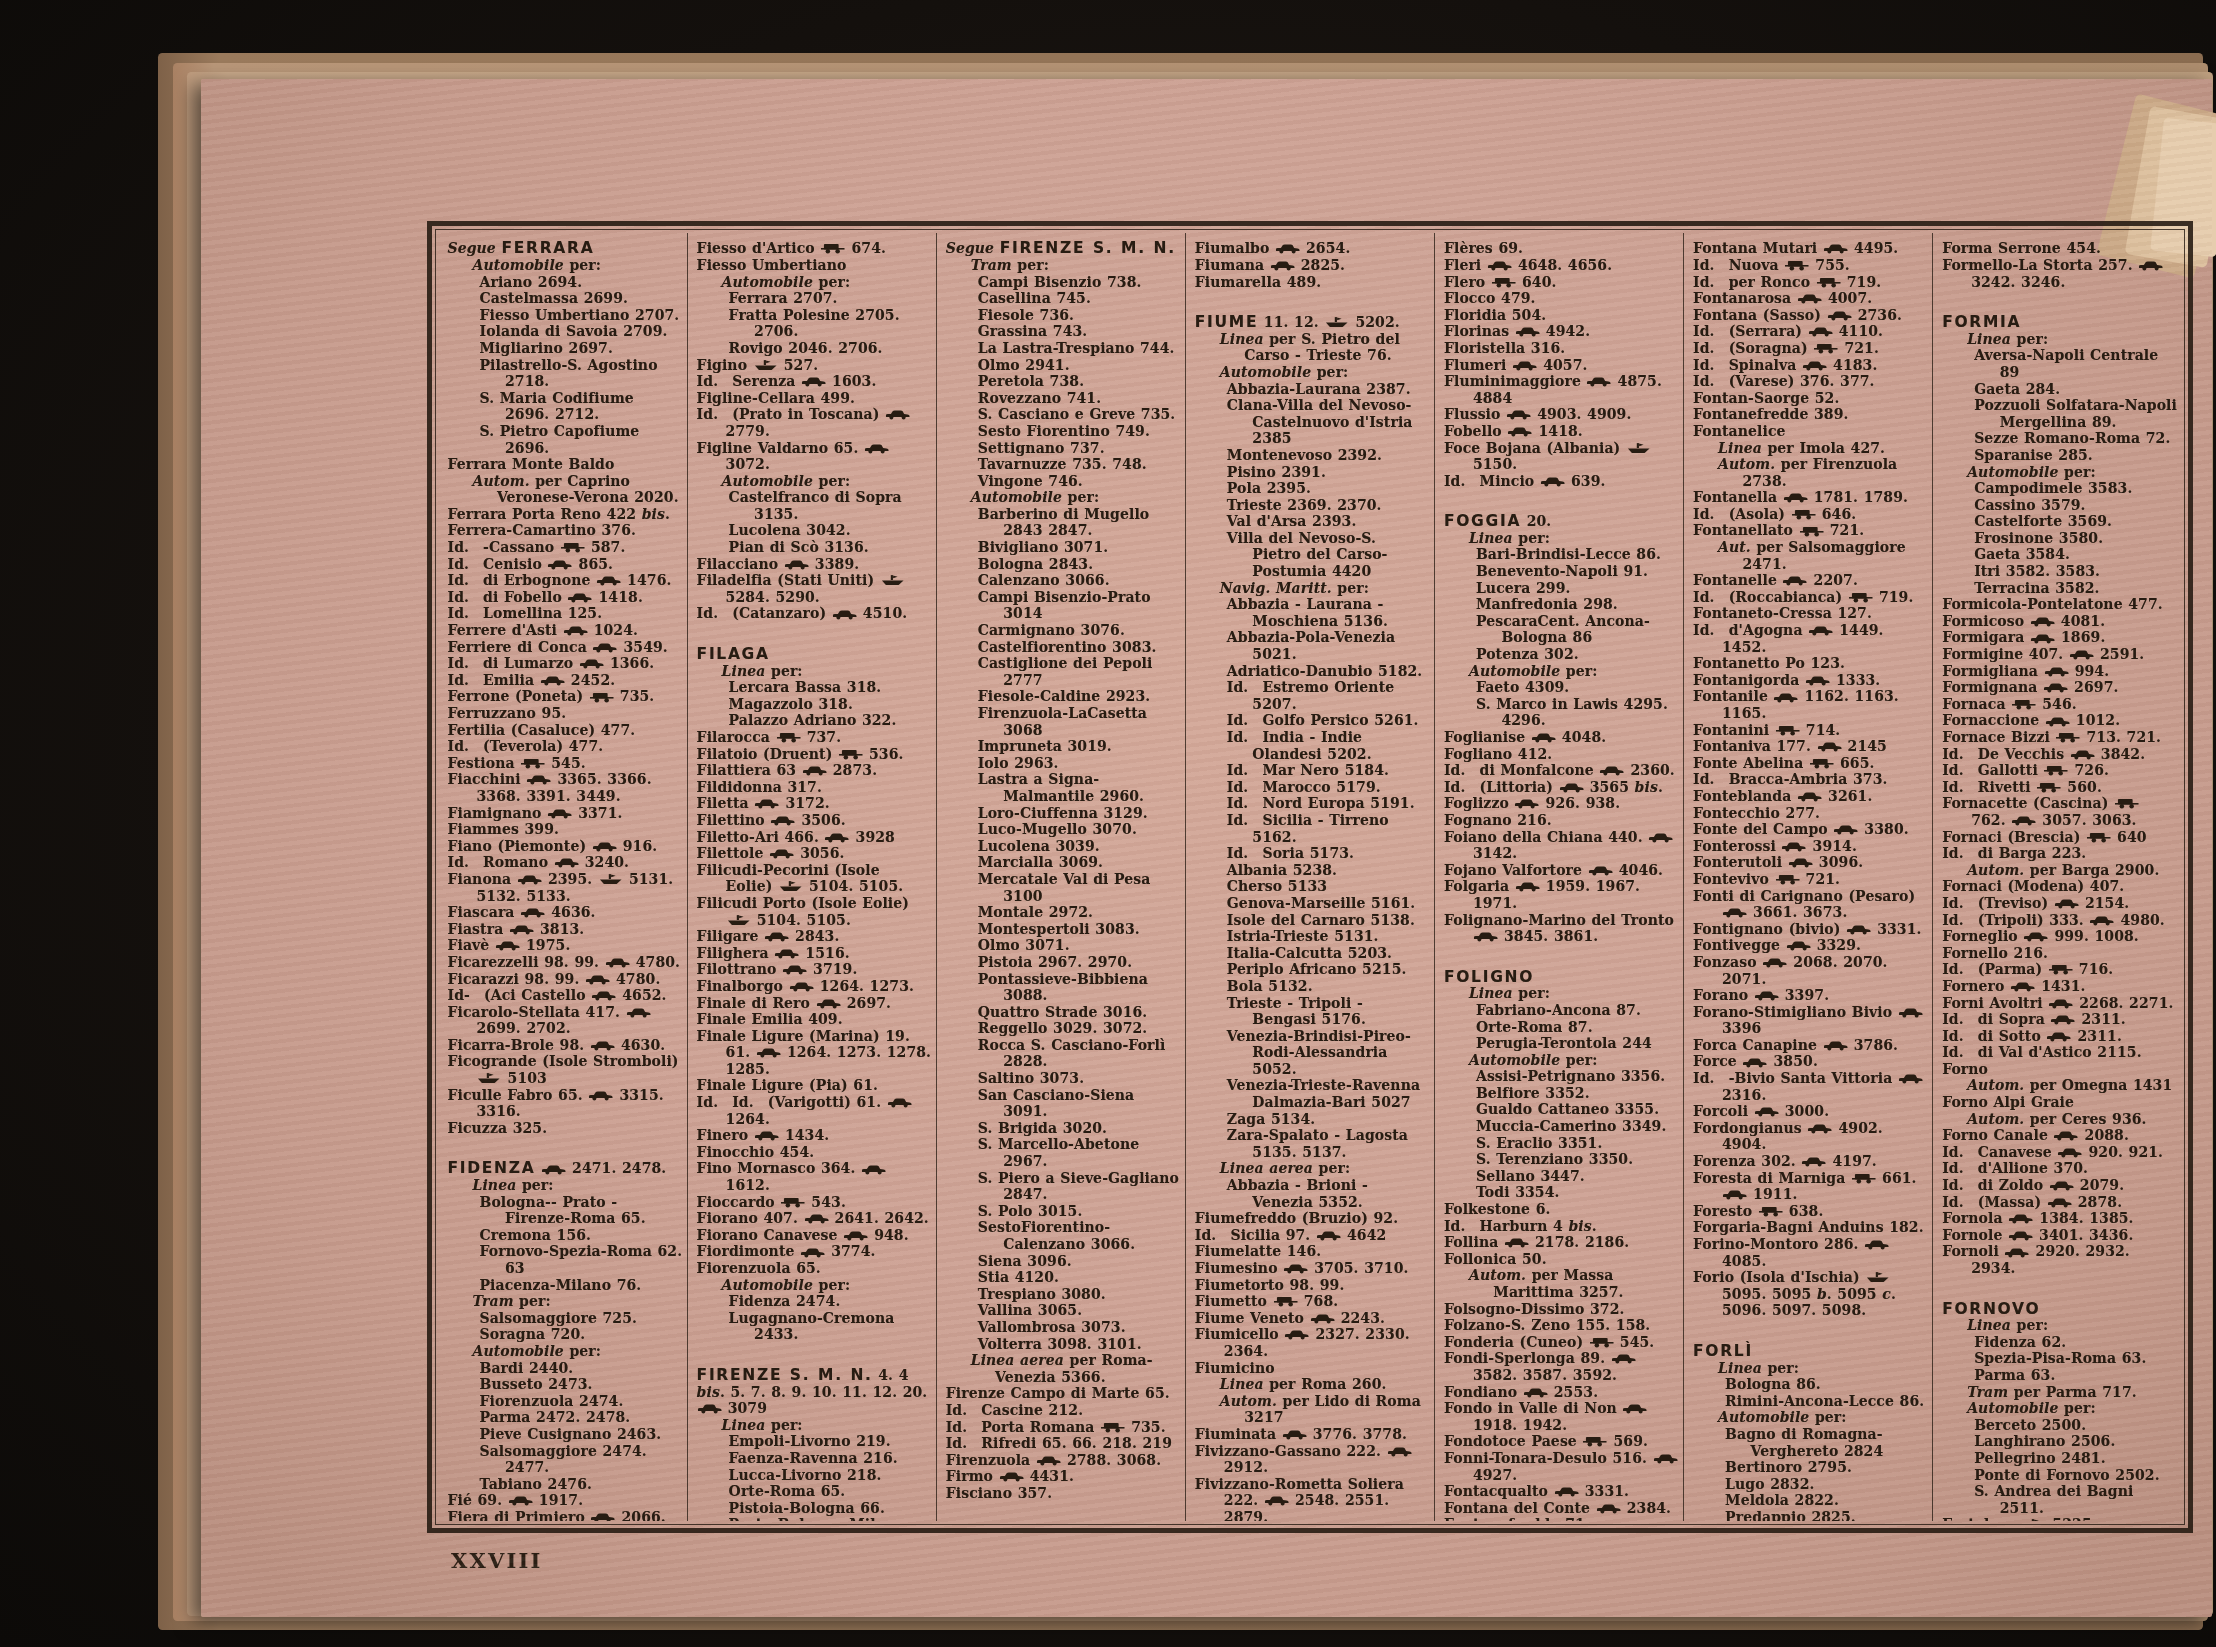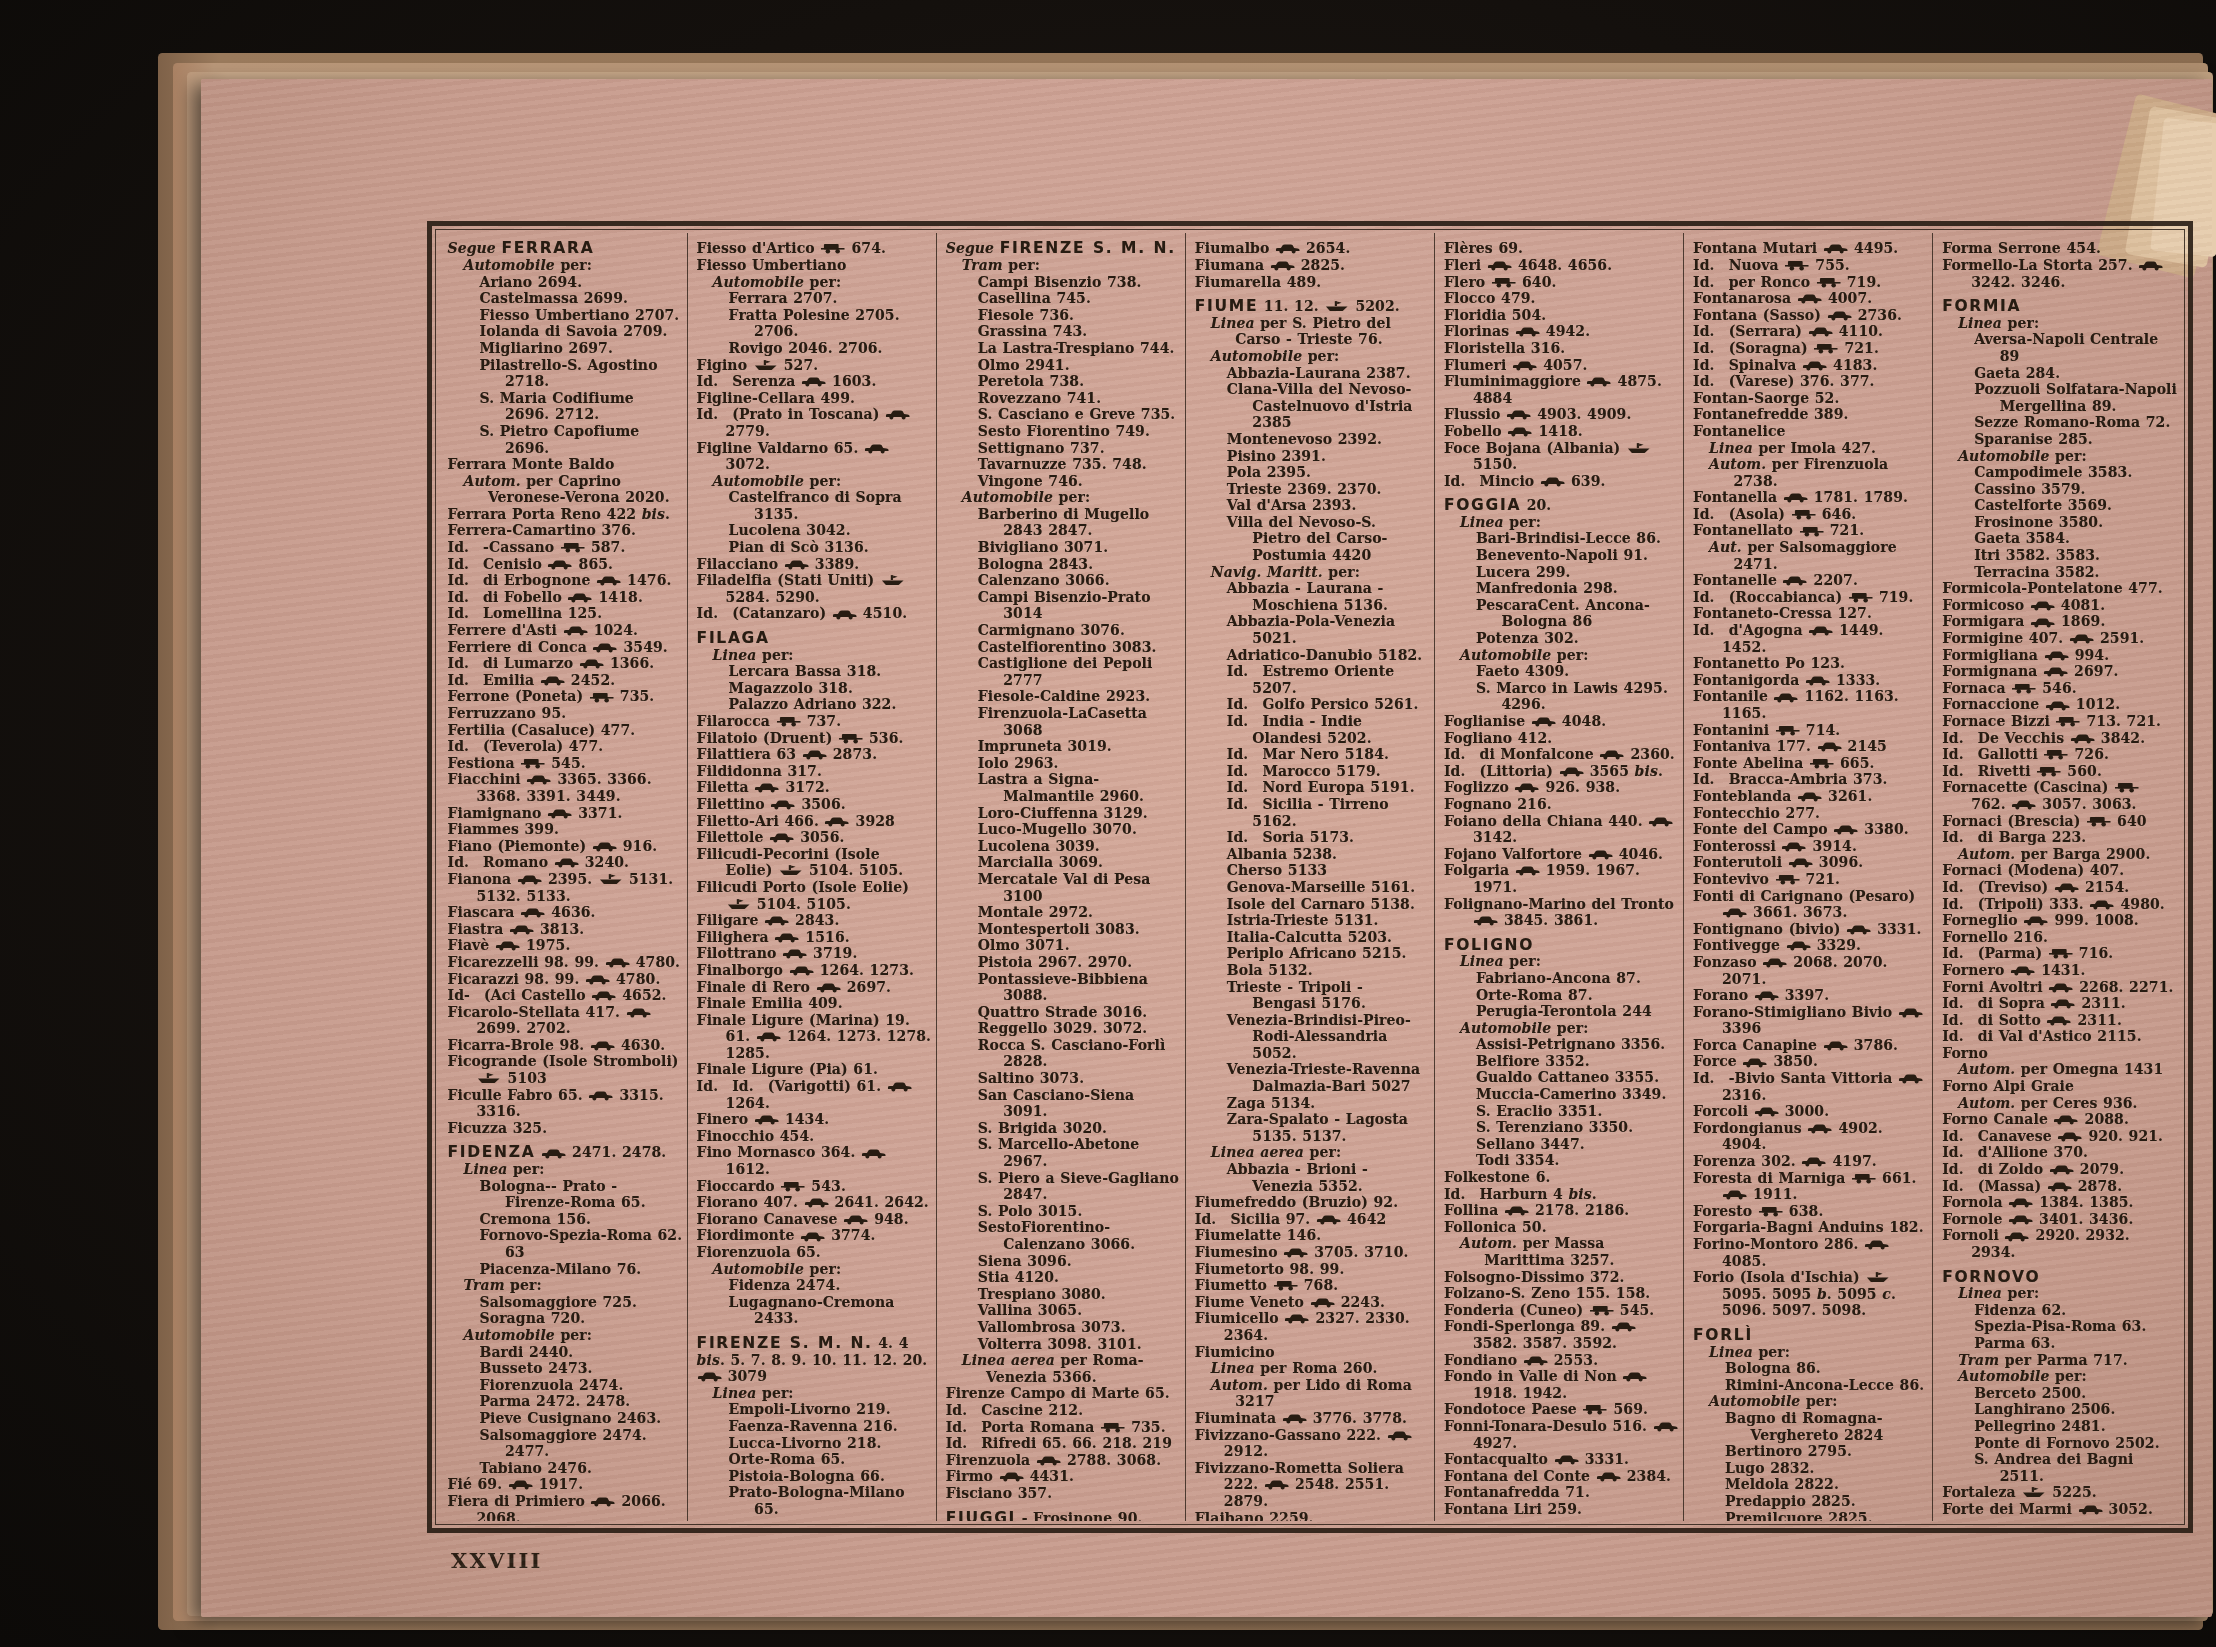--- a/index.html
+++ b/index.html
@@ -25,23 +25,23 @@
   
   .frame{position:absolute;left:427px;top:221px;width:1766px;height:1312px;
          border:5.5px solid rgba(34,24,15,.88);box-sizing:border-box;}
   .frame::before{content:'';position:absolute;inset:2.8px;border:1.7px solid rgba(34,24,15,.8);pointer-events:none;}
   .cols{position:absolute;inset:6.6px;display:flex;align-items:stretch;}
   .col{flex:1 1 0;overflow:hidden;padding:7.8px 4.4px 3.3px 8.9px;box-sizing:border-box;}
   .col + .col{border-left:1.7px solid rgba(34,24,15,.75);}
   .ln{color:#271c12;font-size:14px;line-height:16.6px;font-weight:700;
       letter-spacing:0.1px;word-spacing:0.6px;text-shadow:0 0 0.6px rgba(39,28,18,.35);}
   .ln.e{padding-left:29px;text-indent:-29px;}
-  .ln.l1{margin-left:16px;padding-left:24.4px;text-indent:-24.4px;}
+  .ln.l1{margin-left:25px;padding-left:24.4px;text-indent:-24.4px;}
   .ln.l2{margin-left:32px;padding-left:25.5px;text-indent:-25.5px;}
-  .ln.h{margin-top:8px;}
+  .ln.h{margin-top:24px;}
   .ln.h .bb, .ln.sh .bb{font-family:"DejaVu Sans", sans-serif;font-size:15.5px;letter-spacing:1.7px;}
   .ln em{font-style:italic;}
   .ic{display:inline-block;width:25.5px;height:11px;vertical-align:-1.1px;}
   .ic svg{width:100%;height:100%;display:block;fill:#271c12;}
   .pagenum{position:absolute;left:250px;top:1469px;color:#271c12;font-size:21px;
            font-weight:700;letter-spacing:2.2px;font-family:"DejaVu Serif", serif;}
 </style>
 </head>
 <body>
 

